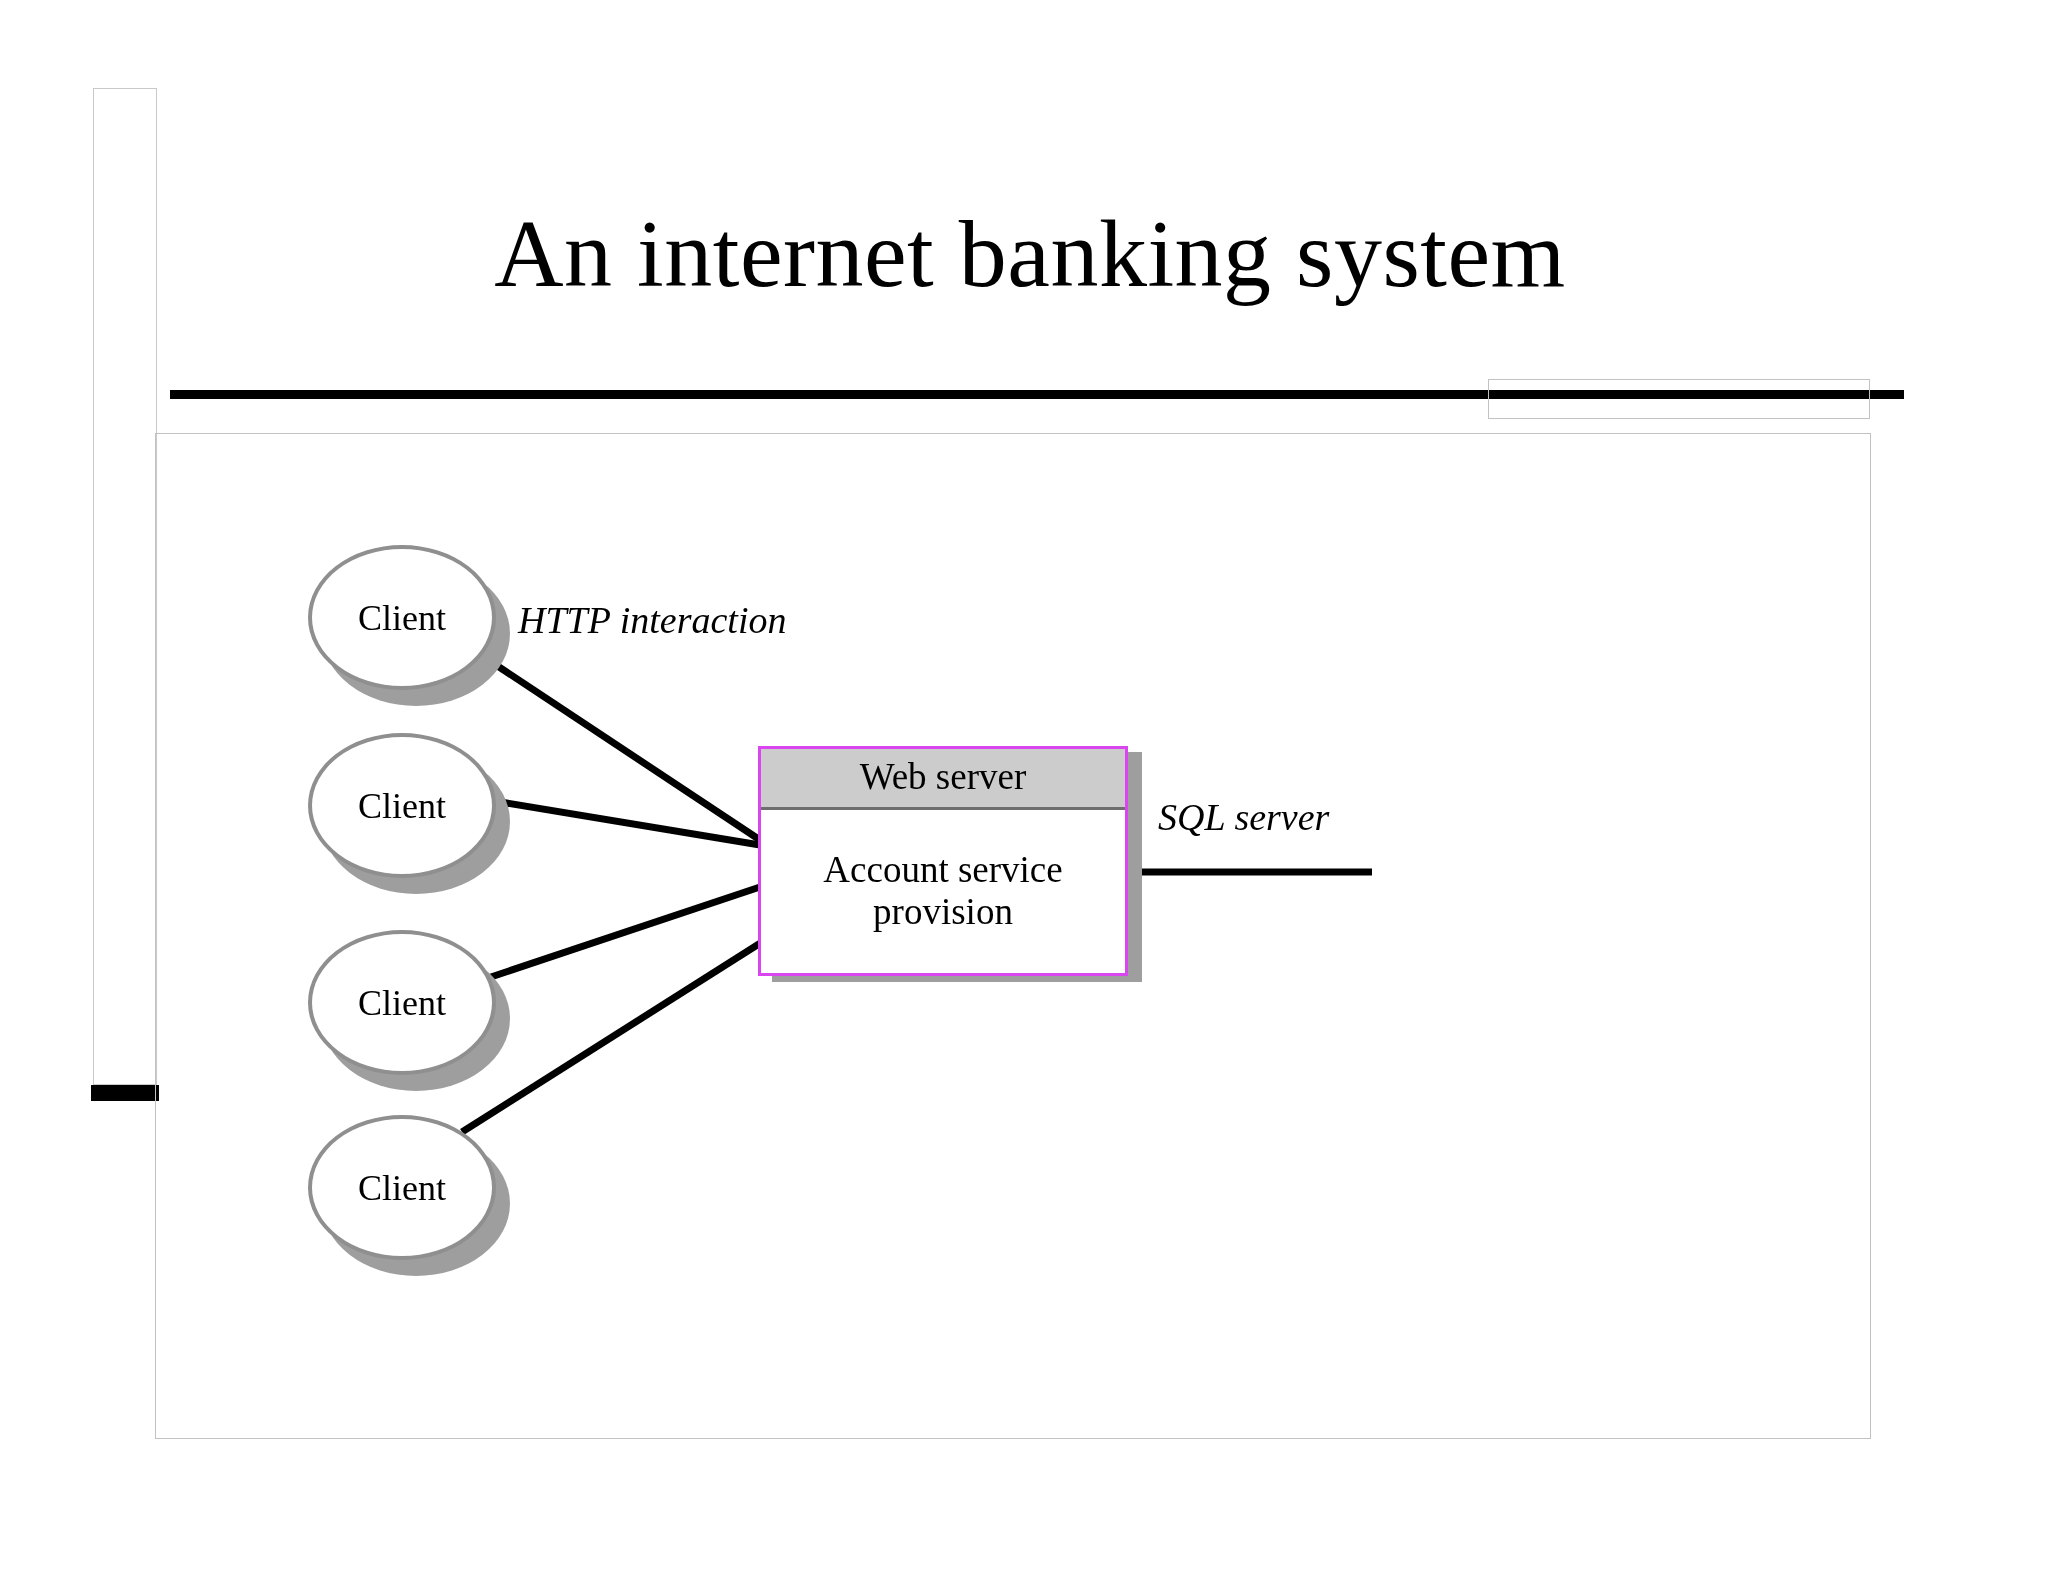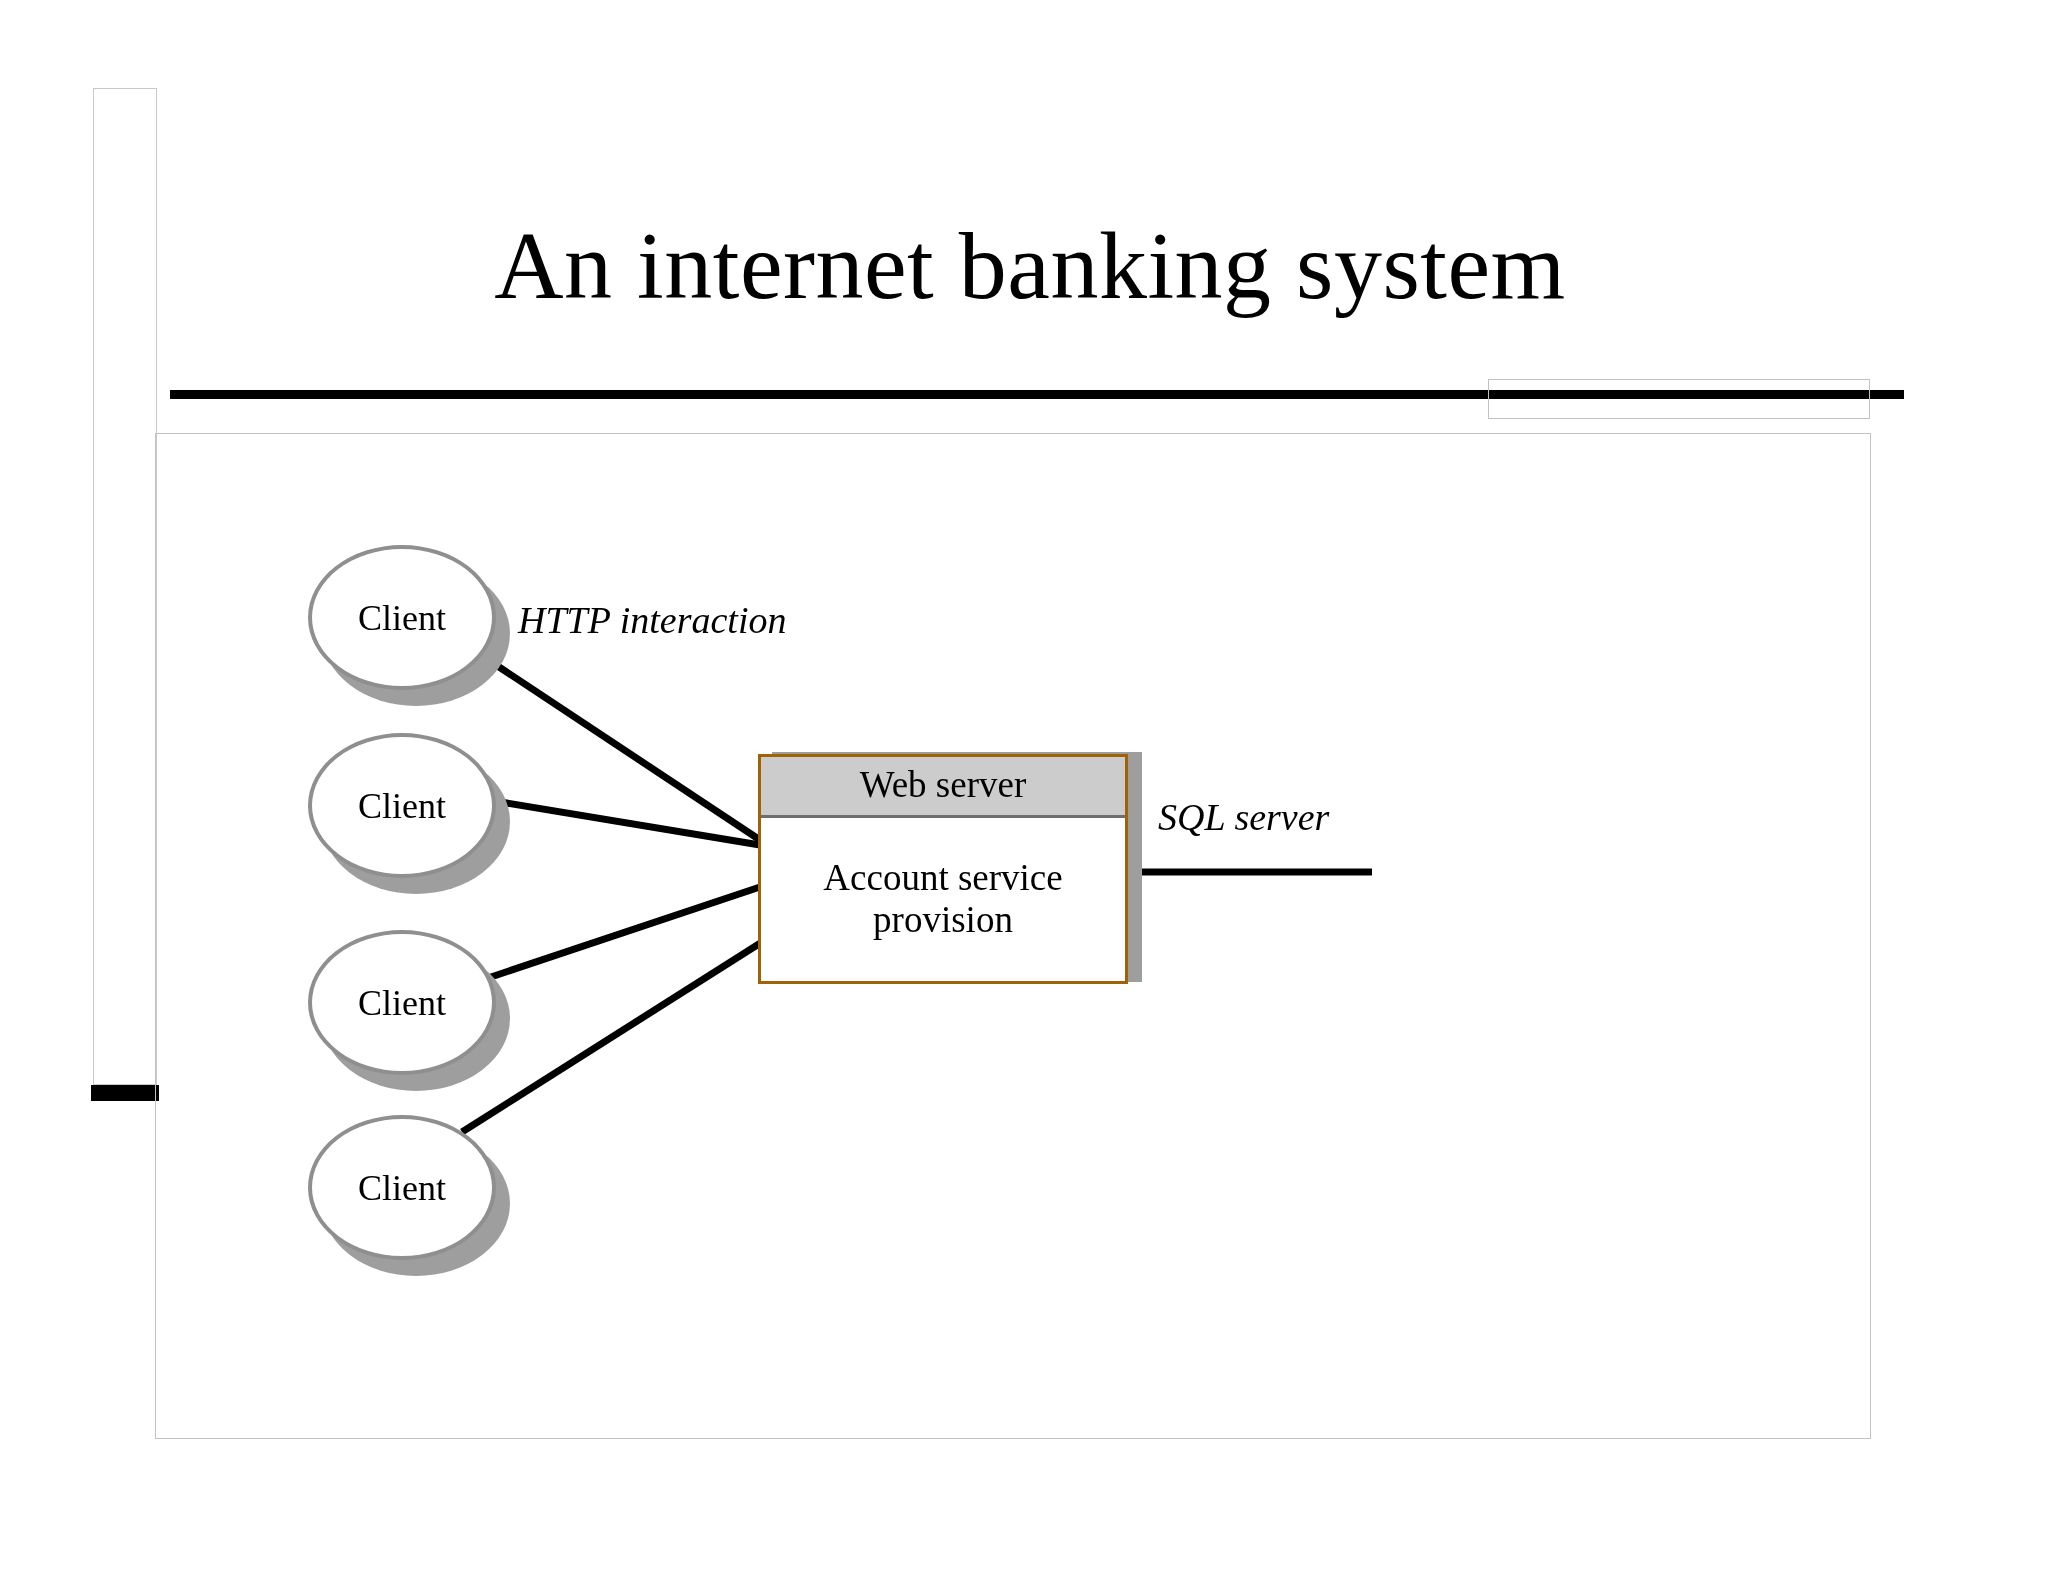--- a/index.html
+++ b/index.html
@@ -63,21 +63,21 @@
     height: 1006px;
     border: 1px solid #c2c2c2;
     background: transparent;
     box-sizing: border-box;
   }
 
   
   .slide-title {
     position: absolute;
     left: 180px;
-    top: 216px;
+    top: 204px;
     width: 1700px;
     text-align: center;
     font-size: 96px;
     line-height: 1.05;
     color: #000000;
     letter-spacing: 0.5px;
     white-space: nowrap;
   }
 
   
@@ -139,25 +139,25 @@
     position: absolute;
     left: 14px;
     top: 14px;
     width: 100%;
     height: 100%;
     background: #9e9e9e;
   }
   .server-box {
     position: absolute;
     left: 0;
-    top: 16px;
+    top: 8px;
     width: 100%;
     height: 100%;
     background: #ffffff;
-    border: 3px solid #a16207;
+    border: 3px solid #d946ef;
     box-sizing: border-box;
     display: flex;
     flex-direction: column;
   }
   .server-header {
     background: #cccccc;
     border-bottom: 3px solid #6e6e6e;
     text-align: center;
     font-size: 37px;
     color: #000000;

